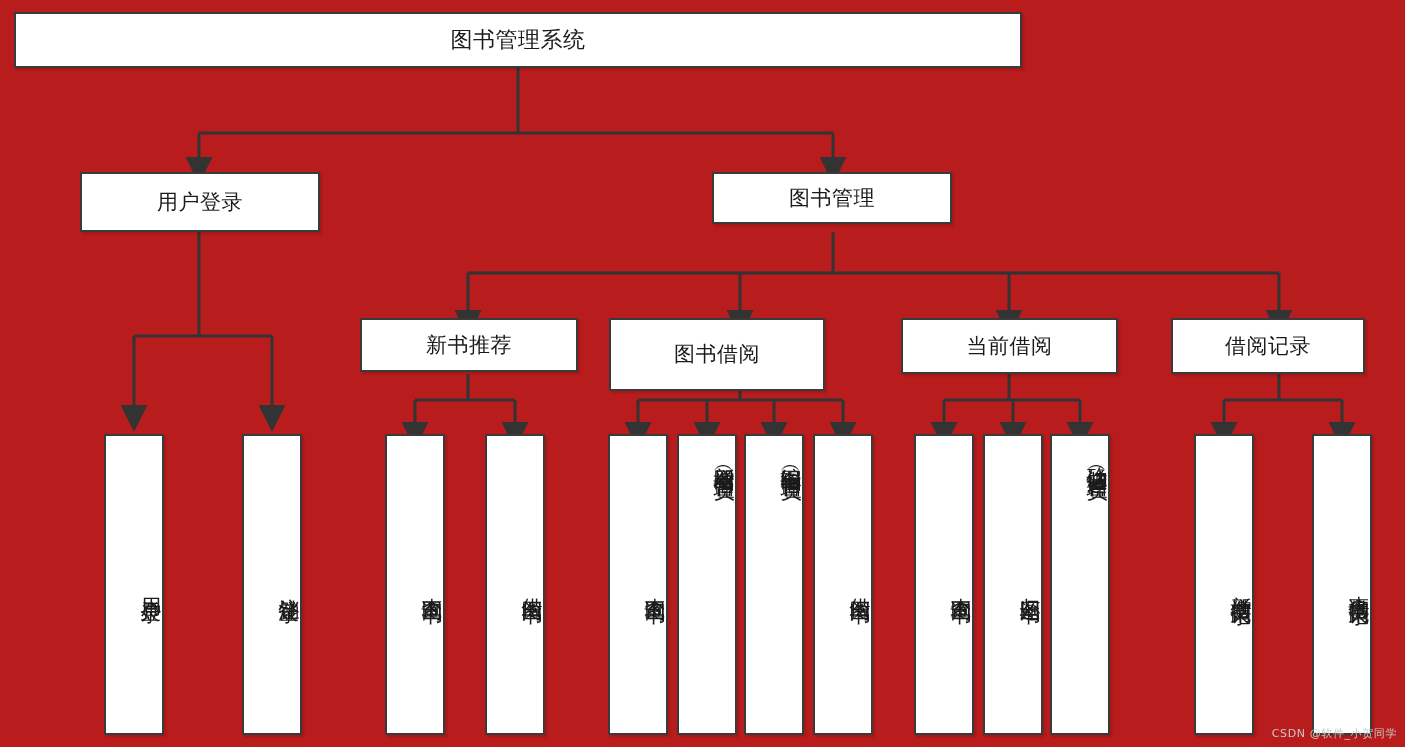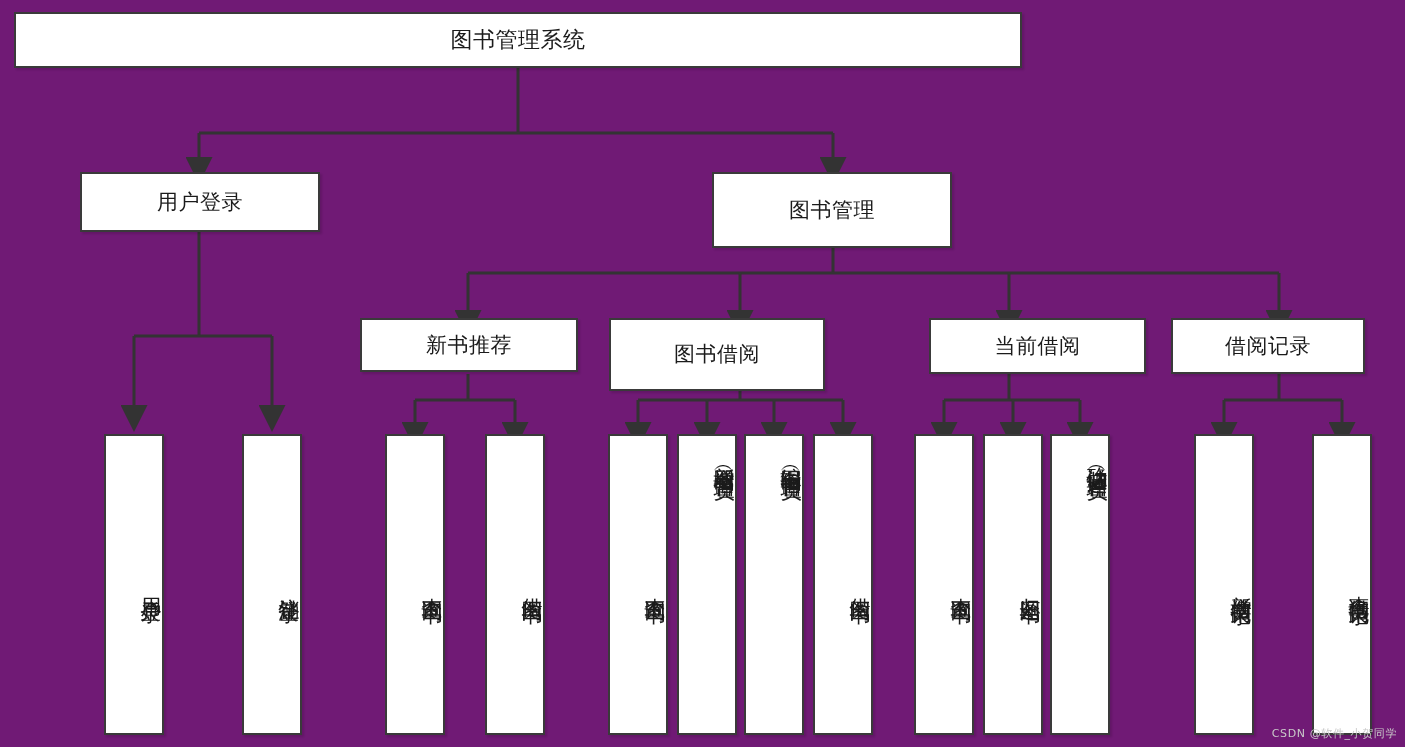--- a/index.html
+++ b/index.html
@@ -9,21 +9,21 @@
     background: #ffffff;
   }
   body {
     font-family: "DejaVu Sans", "Liberation Sans", sans-serif;
     color: #1a1a1a;
   }
   #canvas {
     position: relative;
     width: 1405px;
     height: 747px;
-    background: #701a75;
+    background: #b91c1c;
     overflow: hidden;
   }
   #wires {
     position: absolute;
     left: 0;
     top: 0;
     width: 1405px;
     height: 747px;
     pointer-events: none;
   }
@@ -132,31 +132,31 @@
     </g>
   </svg>
 
   <div class="node root" style="left:14px; top:12px; width:1008px; height:56px;">
     <span class="node-label">图书管理系统</span>
   </div>
 
   <div class="node tier2" style="left:80px; top:172px; width:240px; height:60px;">
     <span class="node-label">用户登录</span>
   </div>
-  <div class="node tier2" style="left:712px; top:172px; width:240px; height:76px;">
+  <div class="node tier2" style="left:712px; top:172px; width:240px; height:52px;">
     <span class="node-label">图书管理</span>
   </div>
 
   <div class="node tier2" style="left:360px; top:318px; width:218px; height:54px;">
     <span class="node-label">新书推荐</span>
   </div>
   <div class="node tier2" style="left:609px; top:318px; width:216px; height:73px;">
     <span class="node-label">图书借阅</span>
   </div>
-  <div class="node tier2" style="left:901px; top:318px; width:217px; height:56px;margin-left:28px;">
+  <div class="node tier2" style="left:901px; top:318px; width:217px; height:56px;">
     <span class="node-label">当前借阅</span>
   </div>
   <div class="node tier2" style="left:1171px; top:318px; width:194px; height:56px;">
     <span class="node-label">借阅记录</span>
   </div>
 
   <div class="node leaf centered" style="left:104px; top:434px; width:60px; height:301px;">
     <span class="node-label">用户登录</span>
   </div>
   <div class="node leaf centered" style="left:242px; top:434px; width:60px; height:301px;">

